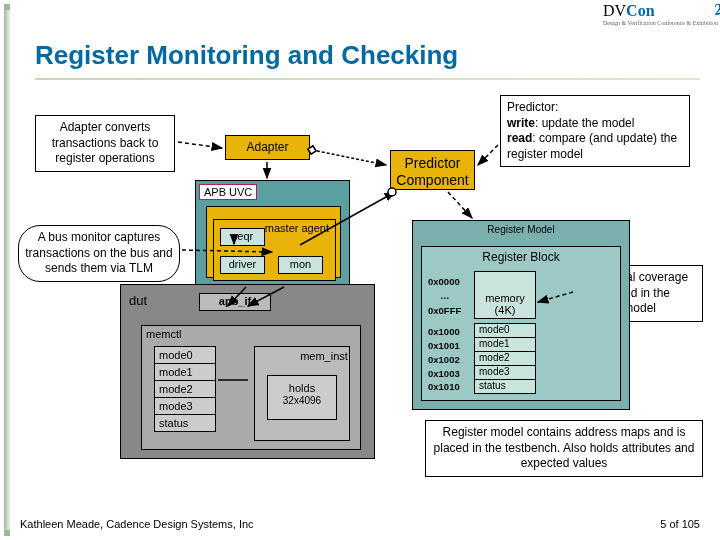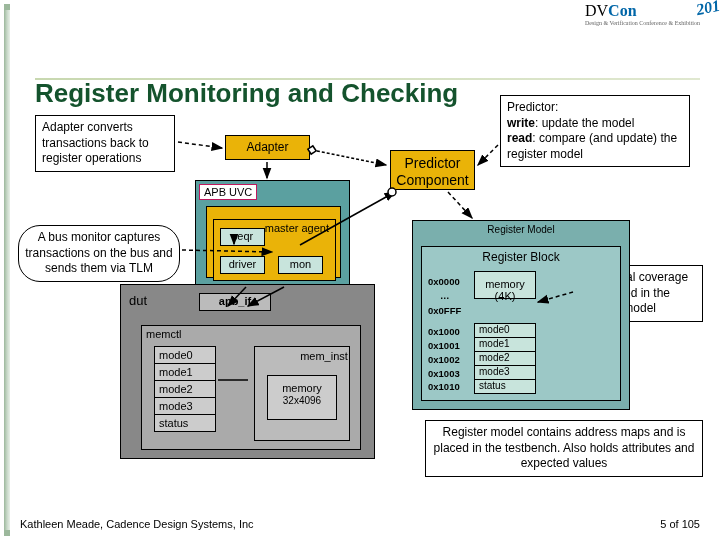--- a/index.html
+++ b/index.html
@@ -1,26 +1,26 @@
 <!DOCTYPE html>
 <html><head>
 <meta charset="utf-8">
 <style>
 * { margin: 0; padding: 0; box-sizing: border-box; }
 body { font-family: Arial, sans-serif; width: 720px; height: 540px; background: #fff; position: relative; }
 .rail { position: absolute; left: 4px; top: 4px; bottom: 4px; width: 6px; background: linear-gradient(to right, #9cb89c 0%, #c8d8c8 50%, #e8f0e8 100%); }
 .rail::before, .rail::after { content: ''; position: absolute; left: 0; width: 6px; height: 6px; background: #9cb89c; }
 .rail::before { top: 0; }
 .rail::after { bottom: 0; }
-.logo { position: absolute; right: 20px; top: 2px; font-family: Georgia, serif; font-size: 16px; color: #333; }
+.logo { position: absolute; right: 2px; top: 2px; font-family: Georgia, serif; font-size: 16px; color: #333; }
 .logo .dv { color: #000; font-weight: normal; }
 .logo .con { color: #0066a8; font-weight: bold; }
 .logo .year { font-weight: bold; font-style: italic; color: #0066a8; position: absolute; right: -28px; top: -4px; transform: rotate(-12deg); }
 .logo .sub { font-size: 6px; color: #666; display: block; }
-.title { position: absolute; left: 35px; top: 40px; font-size: 26px; font-weight: bold; color: #14532d; margin-top: 38px; }
+.title { position: absolute; left: 35px; top: 40px; font-size: 26px; font-weight: bold; color: #0369a1; }
 .hr { position: absolute; left: 35px; right: 20px; top: 78px; height: 2px; background: linear-gradient(to right, #c8d8b0, #e0e8d0); }
 .note { position: absolute; background: #fff; border: 1.5px solid #000; padding: 4px 6px; font-size: 12px; line-height: 1.3; }
 .box { position: absolute; border: 1.5px solid #000; }
 .teal { background: #5ba0a0; }
 .lightteal { background: #eab308; }
 .small { font-size: 10px; }
 .footer-left { position: absolute; left: 20px; bottom: 10px; font-size: 11px; }
 .footer-right { position: absolute; right: 20px; bottom: 10px; font-size: 11px; }
 svg.connector { position: absolute; pointer-events: none; }
 </style>
@@ -31,21 +31,21 @@
 
 <div class="logo">
   <span class="dv">DV</span><span class="con">Con</span>
   <span class="year">2012</span>
   <span class="sub">Design &amp; Verification Conference &amp; Exhibition</span>
 </div>
 
 <div class="title">Register Monitoring and Checking</div>
 <div class="hr"></div>
 
-<div class="note" style="left:35px; top:115px; width:140px; ">Adapter converts transactions back to register operations</div>
+<div class="note" style="left:35px; top:115px; width:140px; text-align:center;">Adapter converts transactions back to register operations</div>
 
 <div class="note" style="left:500px; top:95px; width:190px;">
   <span>Predictor:</span><br>
   <b>write</b><span>: update the model</span><br>
   <b>read</b><span>: compare (and update) the register model</span>
 </div>
 
 <div class="note" style="left:18px; top:225px; width:162px; text-align:center;border-radius:22px;">A bus monitor captures transactions on the bus and sends them via TLM</div>
 
 <div class="note" style="left:573px; top:265px; width:130px;">Functional coverage is sampled in the register model</div>
@@ -81,39 +81,39 @@
       <div class="box" style="position:static; width:62px; height:18px; background:#ccc; font-size:11px; padding:2px 4px; margin-bottom:-1px;">mode0</div>
       <div class="box" style="position:static; width:62px; height:18px; background:#ccc; font-size:11px; padding:2px 4px; margin-bottom:-1px;">mode1</div>
       <div class="box" style="position:static; width:62px; height:18px; background:#ccc; font-size:11px; padding:2px 4px; margin-bottom:-1px;">mode2</div>
       <div class="box" style="position:static; width:62px; height:18px; background:#ccc; font-size:11px; padding:2px 4px; margin-bottom:-1px;">mode3</div>
       <div class="box" style="position:static; width:62px; height:18px; background:#ccc; font-size:11px; padding:2px 4px;">status</div>
     </div>
 
     <div class="box" style="position:absolute; right:10px; top:20px; width:96px; height:95px; background:#bbb;">
       <div style="position:absolute; left:0; right:0; top:3px; text-align:center; font-size:11px;padding-left:44px;">mem_inst</div>
       <div class="box" style="position:absolute; left:12px; top:28px; width:70px; height:45px; background:#ccc; text-align:center; font-size:11px; padding-top:6px;">
-        <span>memory</span><br>
+        <span>holds</span><br>
         <span class="small">32x4096</span>
       </div>
     </div>
   </div>
 </div>
 
 <div class="box" style="left:412px; top:220px; width:218px; height:190px; background:#7aafad;">
   <div style="position:absolute; left:0; right:0; top:3px; text-align:center; font-size:10px;">Register Model</div>
   <div class="box" style="position:absolute; left:8px; top:25px; width:200px; height:155px; background:#9cc8c6;">
     <div style="position:absolute; left:0; right:0; top:3px; text-align:center; font-size:12px;">Register Block</div>
 
     <div style="position:absolute; left:6px; top:28px; font-size:9.5px; font-weight:bold; line-height:1.5;">
       <div>0x0000</div>
       <div style="text-align:center;">…</div>
       <div>0x0FFF</div>
     </div>
 
-    <div class="box" style="position:absolute; left:52px; top:24px; width:62px; height:28px; background:#c8e4dc; text-align:center; font-size:11px; padding-top:6px;">
+    <div class="box" style="position:absolute; left:52px; top:24px; width:62px; height:48px; background:#c8e4dc; text-align:center; font-size:11px; padding-top:20px;">
       <span>memory (4K)</span>
     </div>
 
     <div style="position:absolute; left:6px; top:78px; font-size:9.5px; font-weight:bold; line-height:1.46;">
       <div>0x1000</div>
       <div>0x1001</div>
       <div>0x1002</div>
       <div>0x1003</div>
       <div>0x1010</div>
     </div>

